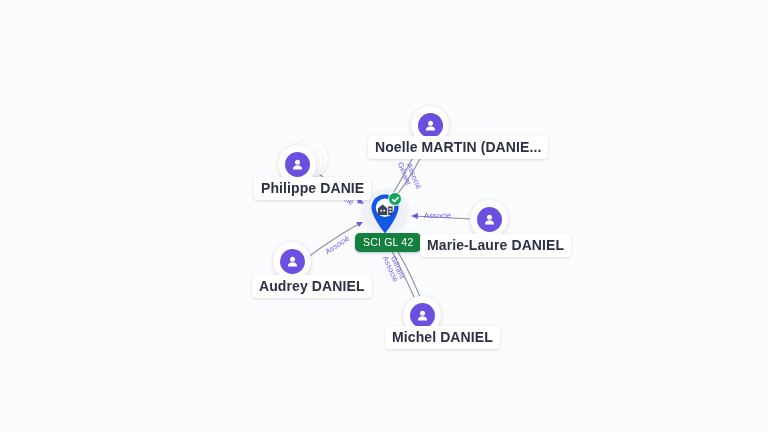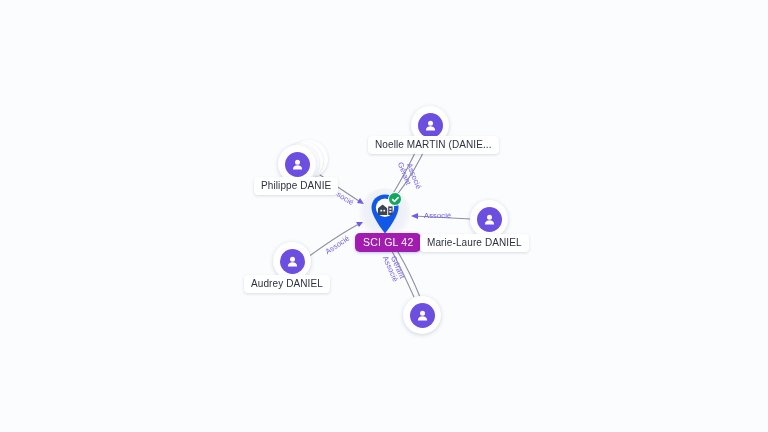--- a/index.html
+++ b/index.html
@@ -78,25 +78,26 @@
     justify-content: center;
   }
   .avatar-disc svg { display: block; }
 
   
   .node-label {
     position: absolute;
     background: #ffffff;
     border-radius: 4px;
     padding: 3px 7px 4px 7px;
-    font-size: 10px;
+    font-size: 14px;
     color: #2d3142;
     white-space: nowrap;
     box-shadow: 0 1px 3px rgba(40,50,90,.16);
     letter-spacing: .1px;
+    font-weight: bold;
   }
 
   
   #company-node {
     position: absolute;
     left: 359px; top: 188px;
     width: 52px; height: 52px;
   }
   .company-halo {
     position: absolute;
@@ -120,21 +121,21 @@
     border: 1.5px solid #ffffff;
     display: flex;
     align-items: center;
     justify-content: center;
   }
   .verified-badge svg { display: block; }
 
   #company-label {
     position: absolute;
     left: 355px; top: 233px;
-    background: #a21caf;
+    background: #15803d;
     color: #ffffff;
     border-radius: 5px;
     padding: 3px 8px 4px 8px;
     font-size: 10.5px;
     white-space: nowrap;
     letter-spacing: .2px;
     box-shadow: 0 1px 3px rgba(20,60,150,.30);
   }
 </style>
 </head>
@@ -245,26 +246,27 @@
   <div class="person-node" style="left:273px; top:242px;">
     <div class="person-circle">
       <div class="avatar-disc">
         <svg width="13" height="13" viewBox="0 0 13 13">
           <circle cx="6.5" cy="4.2" r="2.5" fill="#ffffff"></circle>
           <path d="M1.9 11.4 C1.9 8.6 4.0 7.2 6.5 7.2 C9.0 7.2 11.1 8.6 11.1 11.4 Z" fill="#ffffff"></path>
         </svg>
       </div>
     </div>
   </div>
-  <div class="node-label" style="left:244px; top:275px;">Audrey DANIEL</div>
+  <div class="node-label" style="left:252px; top:275px;">Audrey DANIEL</div>
 
   <div class="person-node" style="left:403px; top:296px;">
     <div class="person-circle">
       <div class="avatar-disc">
         <svg width="13" height="13" viewBox="0 0 13 13">
           <circle cx="6.5" cy="4.2" r="2.5" fill="#ffffff"></circle>
           <path d="M1.9 11.4 C1.9 8.6 4.0 7.2 6.5 7.2 C9.0 7.2 11.1 8.6 11.1 11.4 Z" fill="#ffffff"></path>
         </svg>
       </div>
     </div>
   </div>
+  <div class="node-label" style="left:385px; top:326px;">Michel DANIEL</div>
 
 </div>
 
 </body></html>

